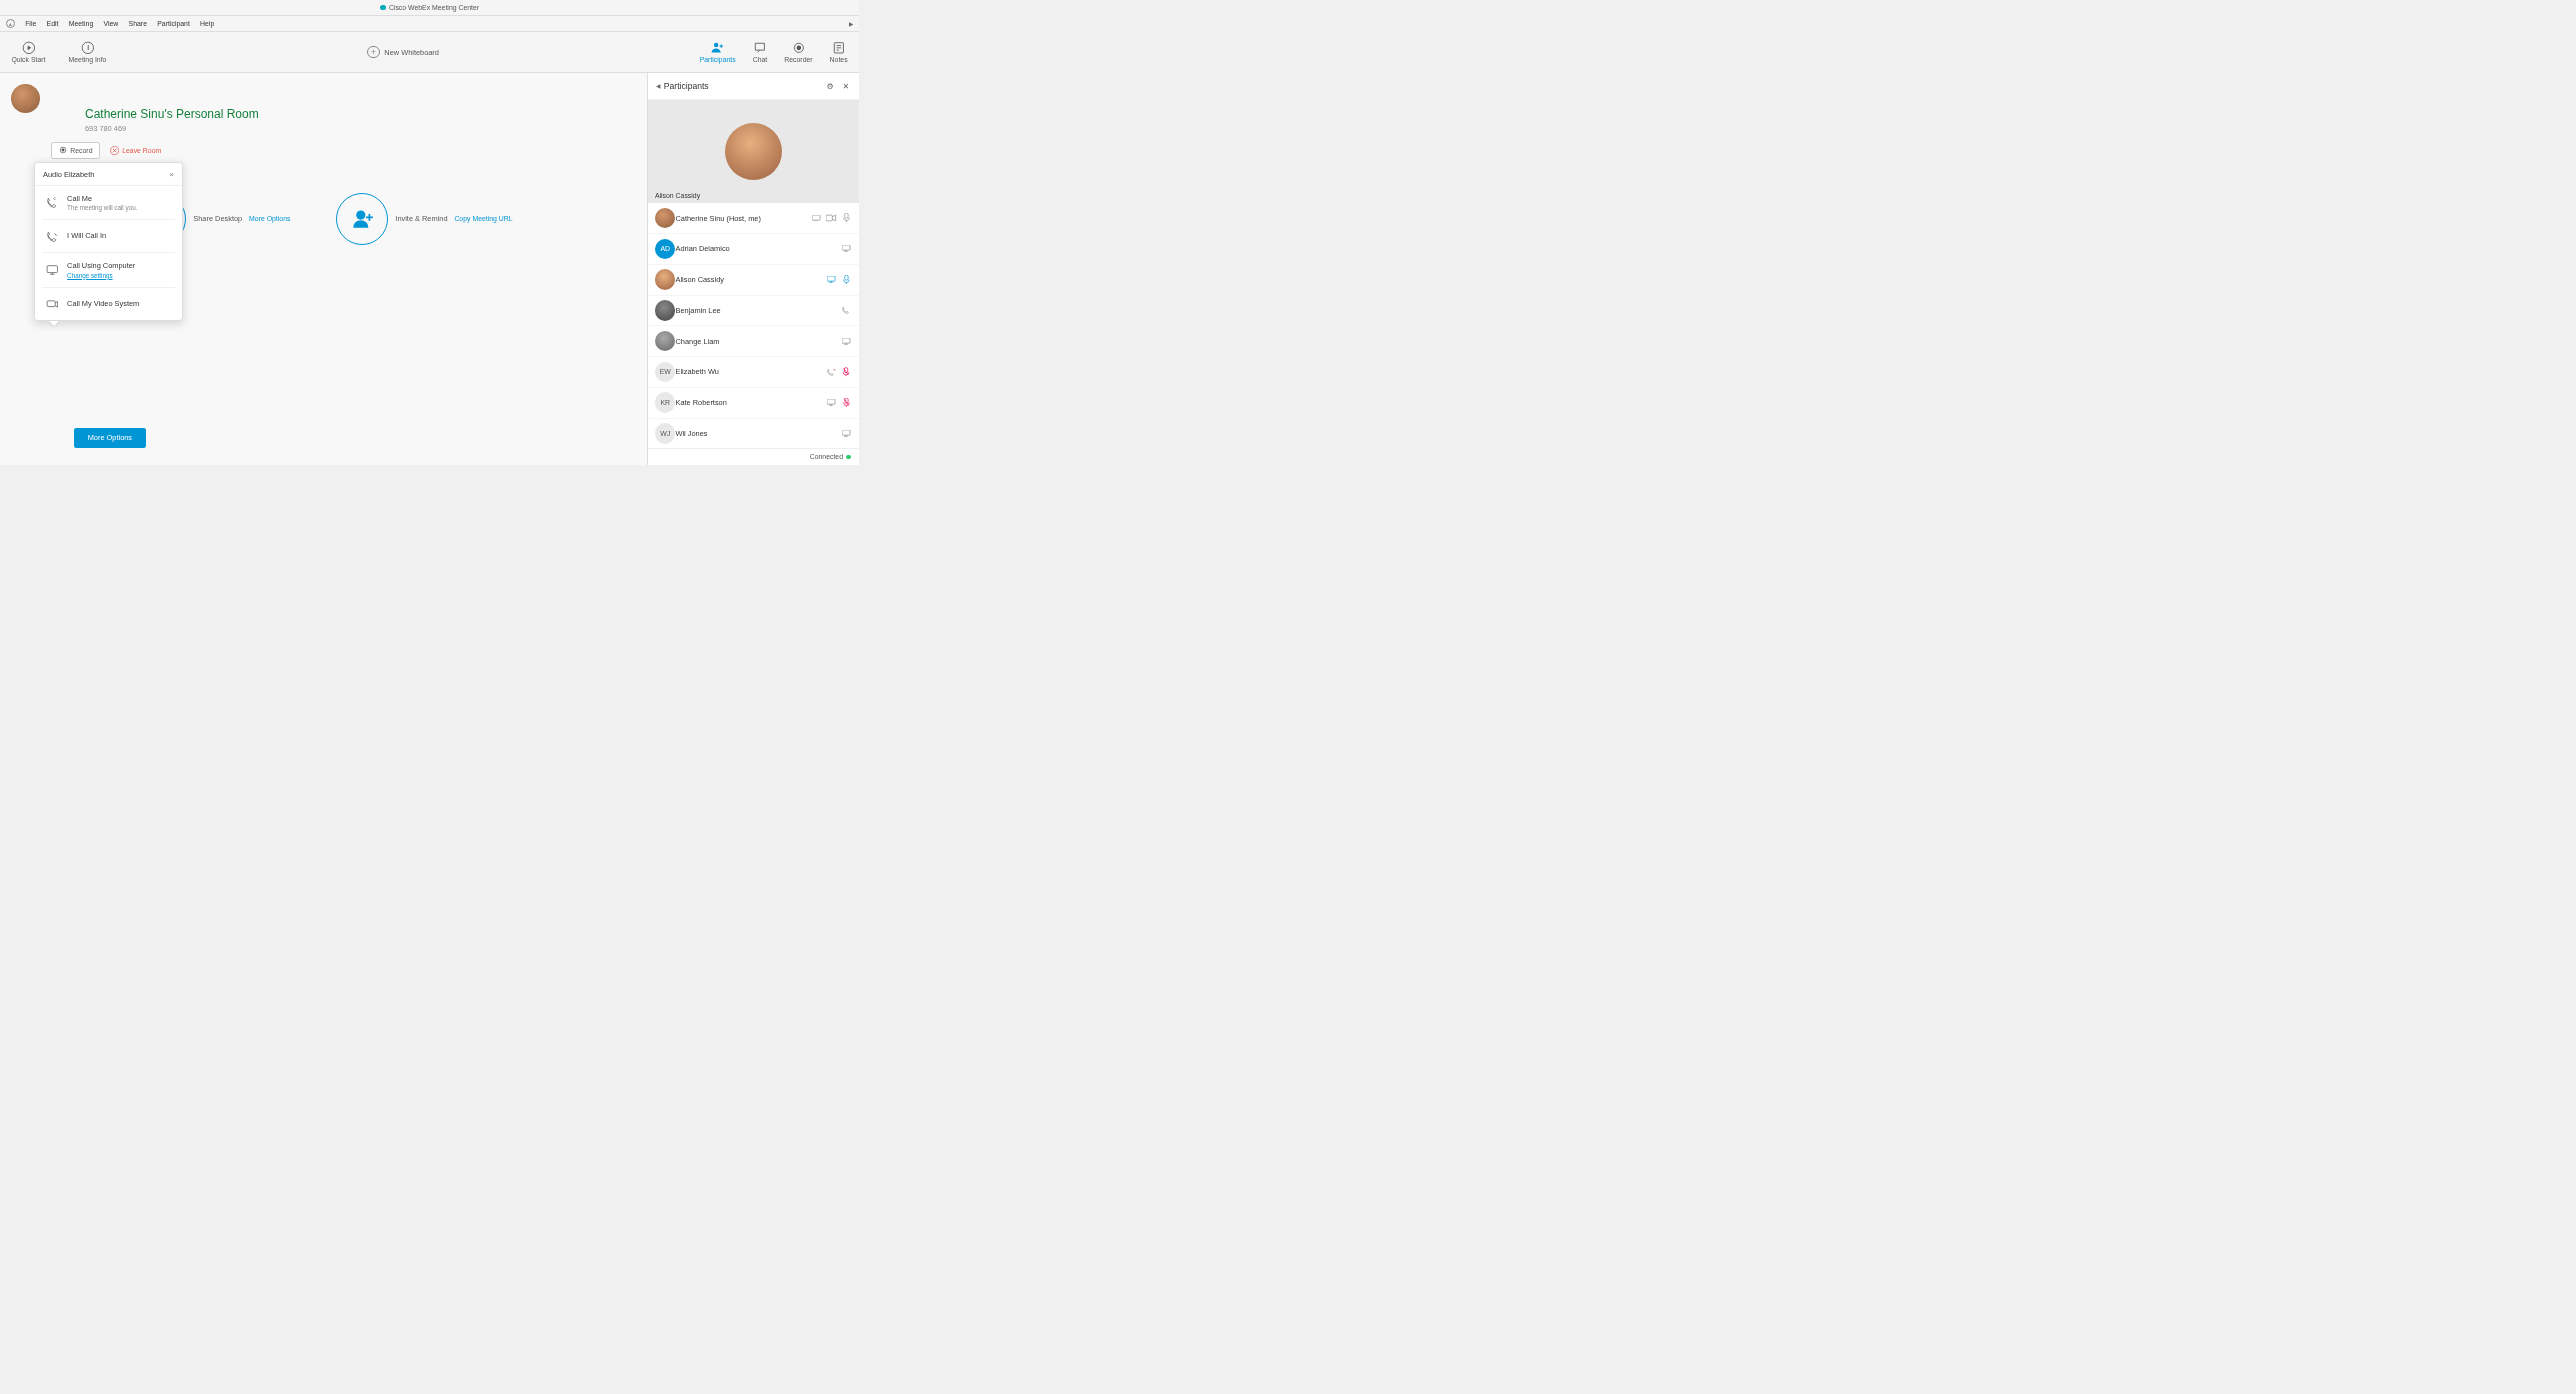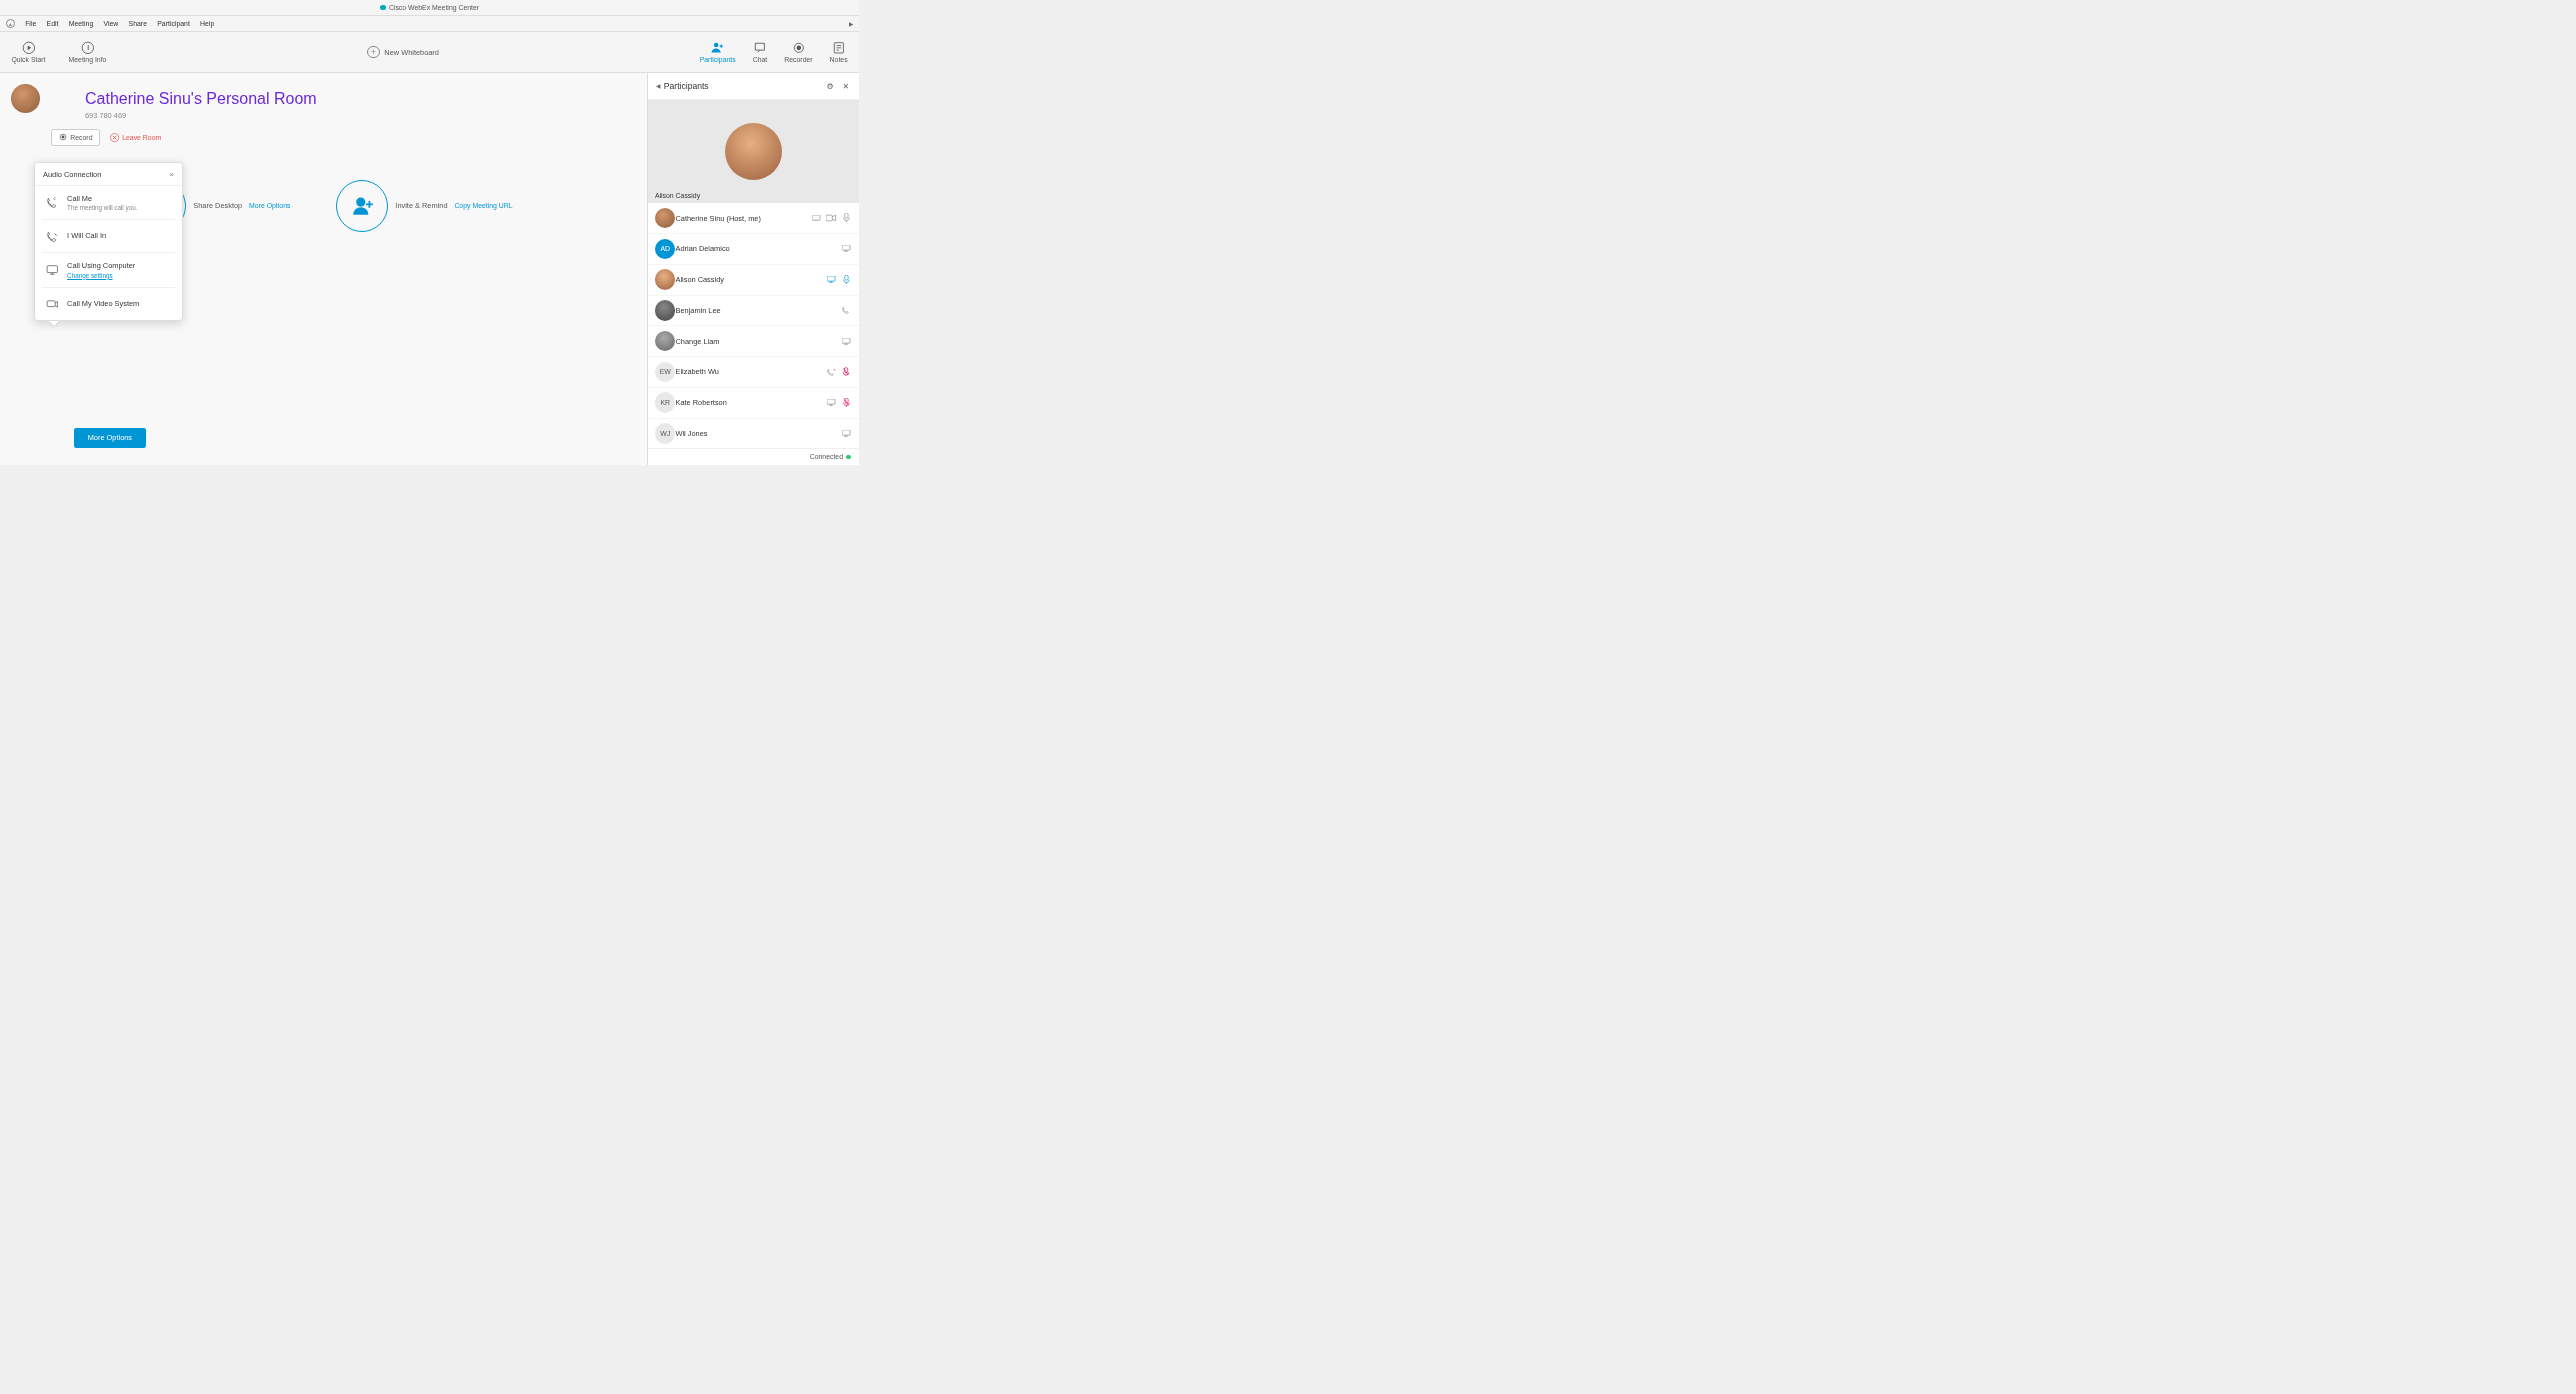--- a/index.html
+++ b/index.html
@@ -94,24 +94,24 @@
     
     .left-panel {
       flex: 1;
       background: #f8f8f8;
       padding: 11.4px 17px;
       position: relative;
       overflow: hidden;
     }
 
     .room-title {
-      font-size: 16px;
+      font-size: 12px;
       font-weight: 400;
-      color: #6d28d9;
-      margin-top: 6px;
+      color: #15803d;
+      margin-top: 23px;
       margin-left: 34px;
     }
     .room-subtitle {
       color: #888;
       font-size: 7.4px;
       margin-left: 34px;
       margin-top: 2.3px;
     }
 
     
@@ -507,21 +507,21 @@
             <line x1="26" y1="18" x2="38" y2="18" stroke="#0095d5" stroke-width="3"></line>
           </svg>
         </div>
         <div class="center-action-label">Invite &amp; Remind</div>
         <div class="center-action-link">Copy Meeting URL</div>
       </div>
     </div>
 
     <div class="audio-popup">
       <div class="audio-popup-header">
-        <span>Audio Connection</span>
+        <span>Audio Elizabeth</span>
         <span class="audio-popup-close">×</span>
       </div>
 
       <div class="audio-popup-item">
         <div class="audio-popup-icon">
           <svg width="12.6" height="12.6" viewBox="0 0 22 22" fill="none">
             <path d="M4 4c1 1 2 3 2 4l-2 2c1 3 4 6 7 7l2-2c1 0 3 1 4 2l-2 3c-6 0-12-6-12-12z" stroke="#555" stroke-width="1.3" fill="none"></path>
             <path d="M15 2 L17 4 M13 4 L16 7" stroke="#555" stroke-width="1.3"></path>
           </svg>
         </div>

